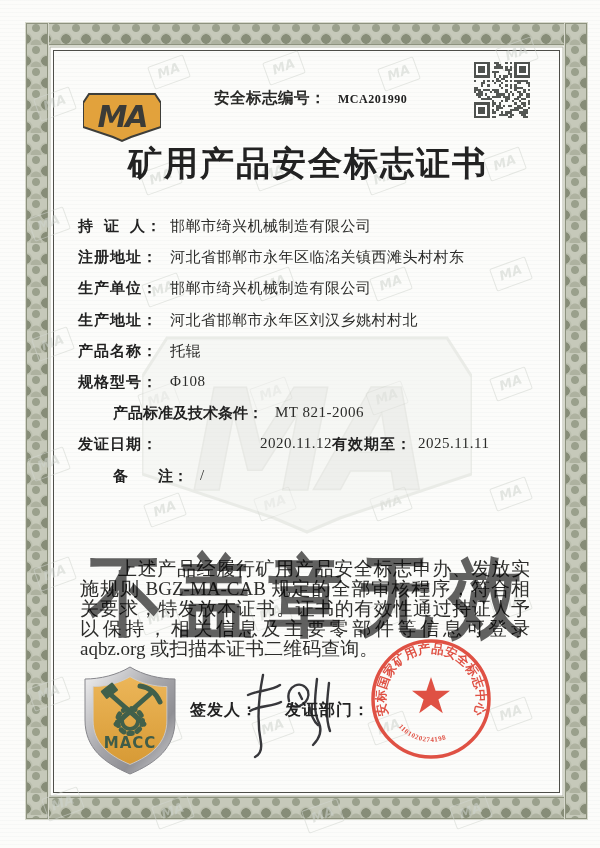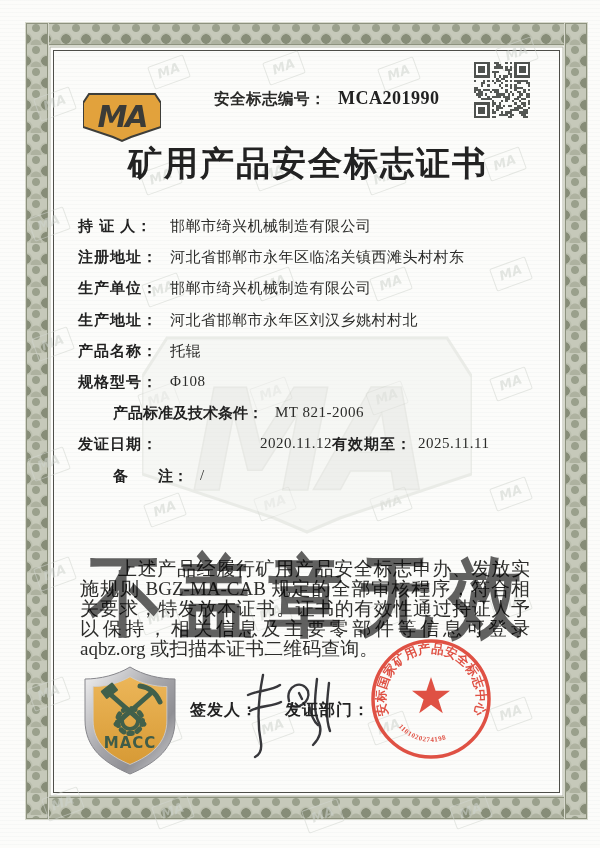--- a/index.html
+++ b/index.html
@@ -27,28 +27,28 @@
   .ma-stamp{position:absolute;width:36px;height:22px;border:1.5px solid #d2d6d0;border-radius:2px;
         color:#cfd4ce;font:italic 700 13px "DejaVu Sans",sans-serif;text-align:center;line-height:20px;
         transform:rotate(-20deg);opacity:.55;}
   
   .center-ma{position:absolute;z-index:3;left:142px;top:322px;opacity:.55;pointer-events:none;}
   .content{position:absolute;inset:0;z-index:4;}
   
   .ma-badge{position:absolute;left:83px;top:90px;}
   .serial{position:absolute;left:214px;top:88px;display:flex;gap:12px;align-items:baseline;}
   .serial-label{font-family:"Liberation Sans",sans-serif;font-weight:700;font-size:15.5px;letter-spacing:.5px;color:#2a2a28;}
-  .serial-value{font-size:18px;font-weight:600;letter-spacing:.5px;color:#222;}
+  .serial-value{font-size:12px;font-weight:600;letter-spacing:.5px;color:#222;}
   .qr{position:absolute;left:474px;top:62px;width:56px;height:56px;}
   .title{position:absolute;left:8px;top:141px;width:100%;text-align:center;
         font-size:34px;font-weight:800;letter-spacing:2px;color:#222;}
   
   .rows{position:absolute;left:78px;top:217px;width:456px;font-size:15px;}
   .row{height:31.2px;display:flex;align-items:flex-start;white-space:nowrap;}
-  .row .label{width:92px;flex:none;font-family:Liberation Sans, sans-serif;font-weight:700;letter-spacing:1px;color:#222;}
+  .row .label{width:92px;flex:none;font-family:Liberation Mono, monospace;font-weight:700;letter-spacing:1px;color:#222;}
   .row.wide .label{width:auto;letter-spacing:0;margin-right:12px;margin-left:35px;}
   .row .value{color:#2c2c2a;letter-spacing:.5px;text-align:right;}
   .date-val{width:162px;flex:none;}
   .label2{font-family:"Liberation Sans",sans-serif;font-weight:700;letter-spacing:1px;color:#222;flex:none;width:86px;}
   
   .statement{position:absolute;left:80px;top:559px;width:450px;font-size:19px;line-height:20px;
         text-align:justify;text-indent:2em;color:#2d2d2b;}
   
   .overlay-wm{position:absolute;left:88px;top:541px;z-index:6;font-family:"Liberation Sans",sans-serif;
         font-size:88px;font-weight:700;letter-spacing:18px;line-height:112px;white-space:nowrap;

